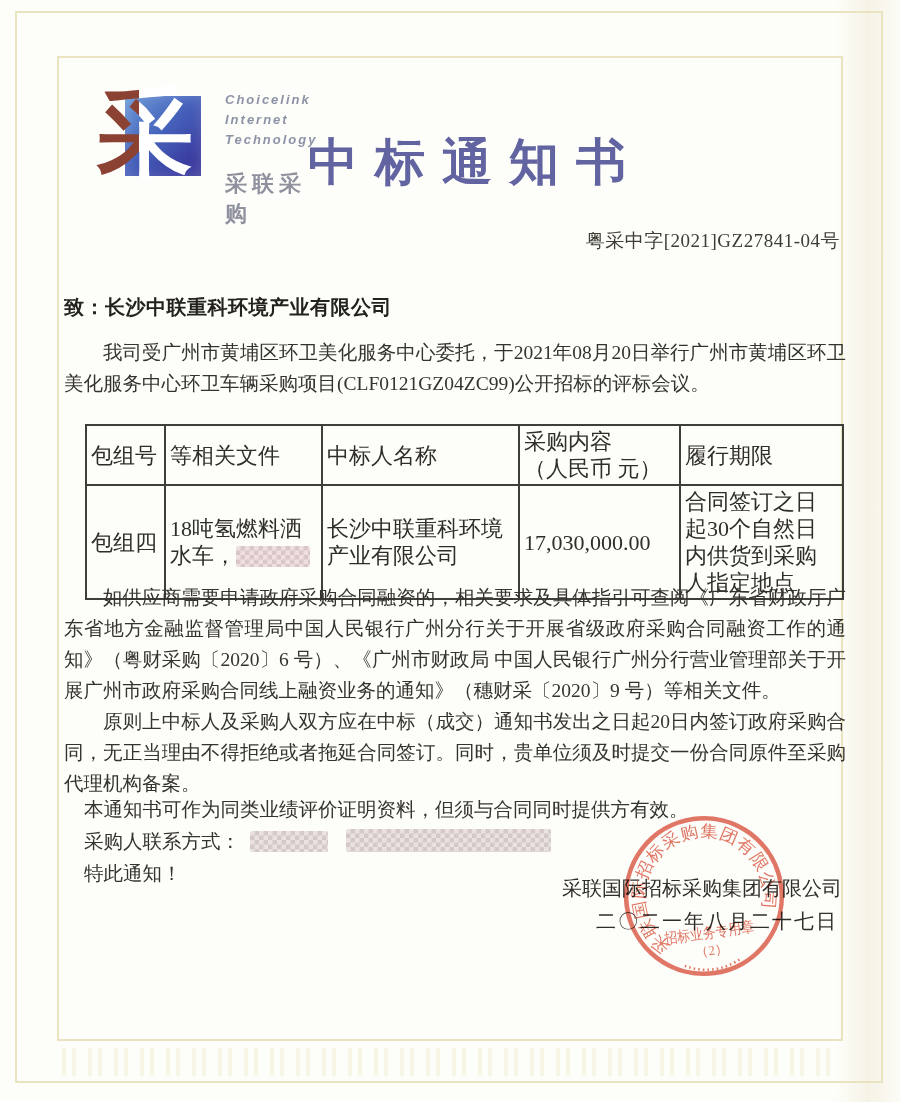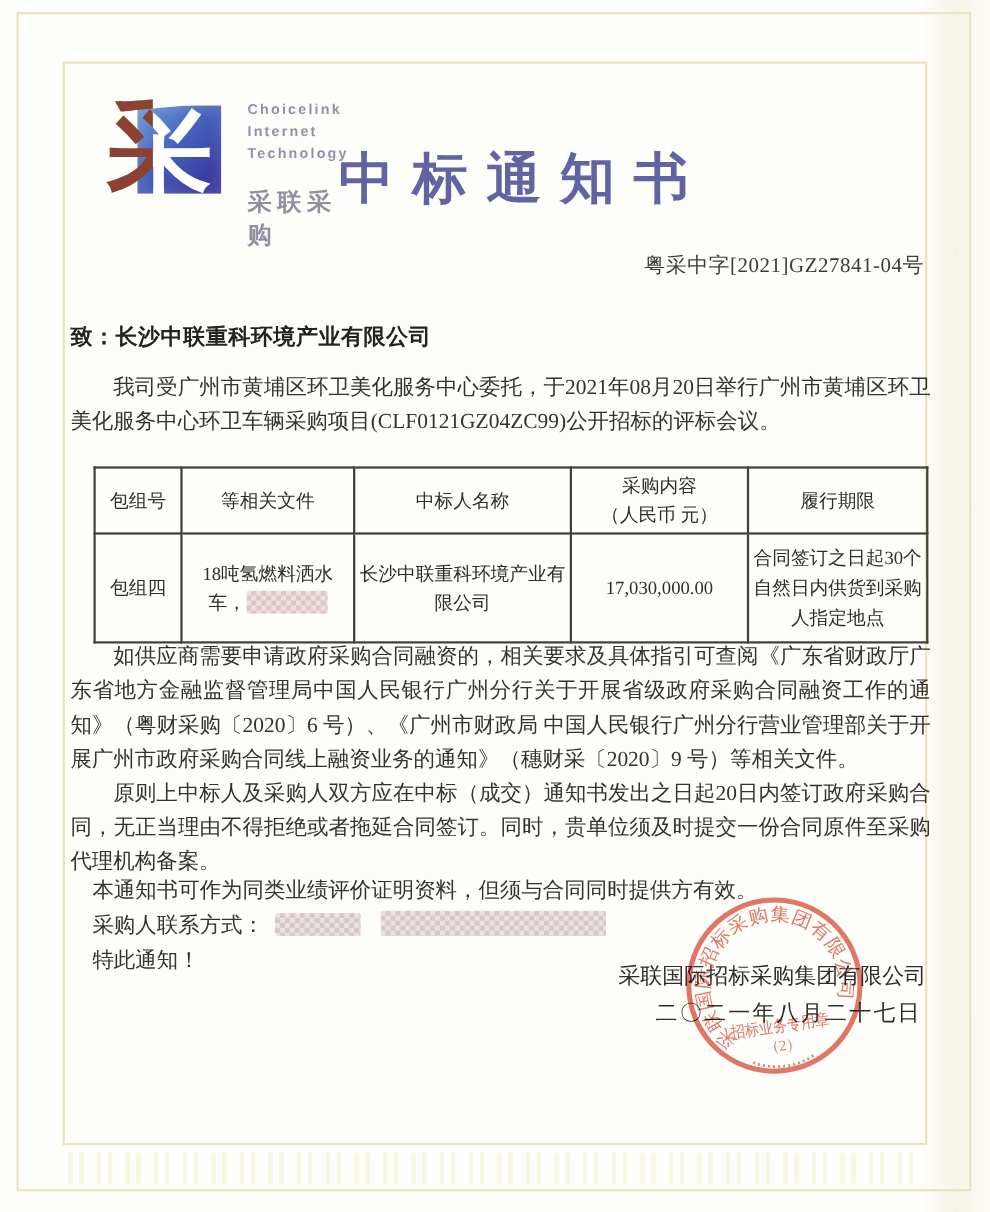--- a/index.html
+++ b/index.html
@@ -35,21 +35,21 @@
   .logo-glyph {
     position:absolute; left:0px; top:-6px; width:120px; height:104px;
     font-size:96px; line-height:104px; font-weight:bold; text-align:center;
   }
   .logo-glyph.red  { color:#8b4232; clip-path:inset(0 55% 0 0); }
   .logo-glyph.white{ color:#ffffff; clip-path:inset(0 0 0 45%); }
   .logo-text { position:absolute; left:140px; top:2px; }
   .logo-text .en {
     font-family:"Liberation Sans","DejaVu Sans",sans-serif;
     font-size:13px; font-weight:bold; letter-spacing:2px;
-    color:#8d93a7; line-height:20px;
+    color:#8d93a7; line-height:20px;font-style:italic;
   }
   .logo-text .cn {
     margin-top:19px; font-size:22px; letter-spacing:5px; color:#8f919e; font-weight:bold;
   }
   
   .doc-title {
     position:absolute; left:308px; top:104px;
     font-size:50px; letter-spacing:17px; color:#6164a0; font-weight:700;
     white-space:nowrap;
     margin-top:25px;
@@ -64,21 +64,21 @@
   .recipient { font-weight:bold; font-size:20px; color:#23221e; margin-bottom:14px; letter-spacing:.5px; }
   .para { text-indent:2em; }
   .block-mid { top:582px; }
   .block-bottom { top:794px; padding-left:20px; }
   .contact-line { margin-top:1px; }
   .closing { margin-top:1px; }
   
   .award-table {
     position:absolute; left:85px; top:424px;
     border-collapse:collapse; table-layout:fixed; width:757px;
-    font-size:17px; color:#2f2d28; text-align:center;
+    font-size:22px; color:#2f2d28; text-align:left;
   }
   .award-table th, .award-table td {
     border:2px solid #403e38; vertical-align:middle; padding:2px 4px;
     font-weight:normal; line-height:27px;
   }
   .award-table thead th { height:49px; }
   .award-table tbody td { height:99px; }
   .pre-line { white-space:pre-line; }
   
   .redact {

